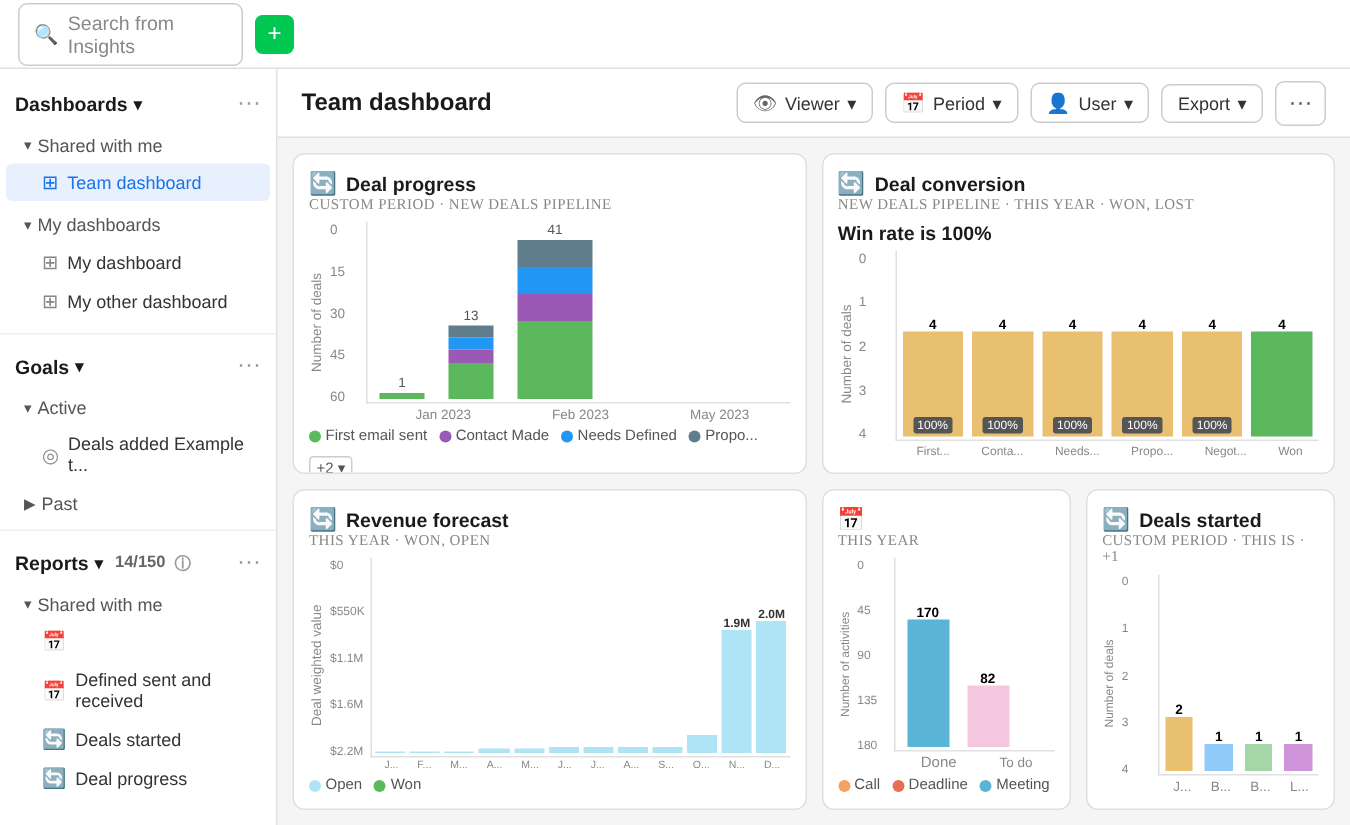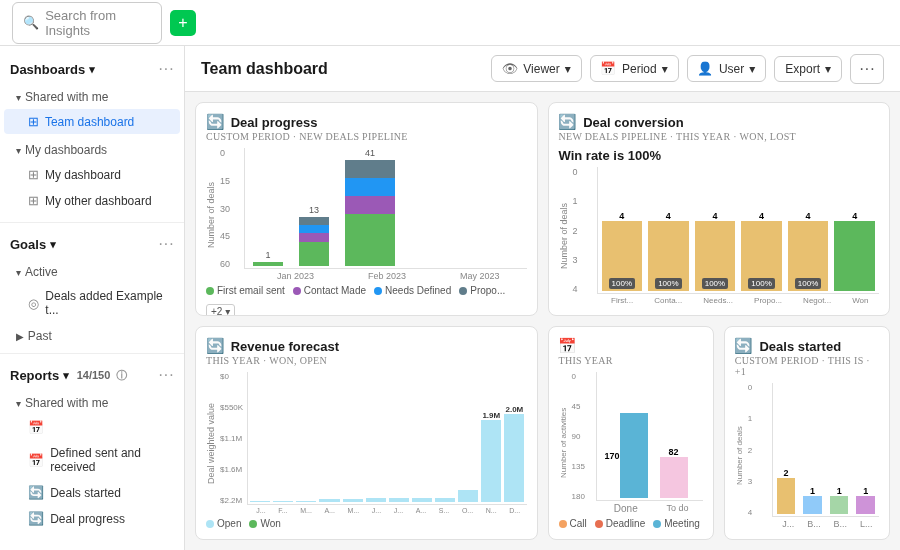--- a/index.html
+++ b/index.html
@@ -499,21 +499,21 @@
               <div style="display:flex;flex-direction:column;flex:1;">
                 <div style="display:flex;flex:1;">
                   <div class="y-axis" style="font-size:8px;">
                     <span>180</span>
                     <span>135</span>
                     <span>90</span>
                     <span>45</span>
                     <span>0</span>
                   </div>
                   <div style="flex:1;display:flex;align-items:flex-end;gap:12px;border-left:1px solid #e0e0e0;border-bottom:1px solid #e0e0e0;padding:0 8px 2px;">
-                    <div style="display:flex;flex-direction:row;align-items:center;">
+                    <div style="display:flex;flex-direction:column;align-items:center;">
                       <span style="font-size:9px;font-weight:600;">170</span>
                       <div style="width:28px;height:85px;background:#5ab4d6;"></div>
                     </div>
                     <div style="display:flex;flex-direction:column;align-items:center;">
                       <span style="font-size:9px;font-weight:600;">82</span>
                       <div style="width:28px;height:41px;background:#f5c6e0;"></div>
                     </div>
                   </div>
                 </div>
                 <div style="display:flex;justify-content:space-around;padding-left:28px;margin-top:2px;">

